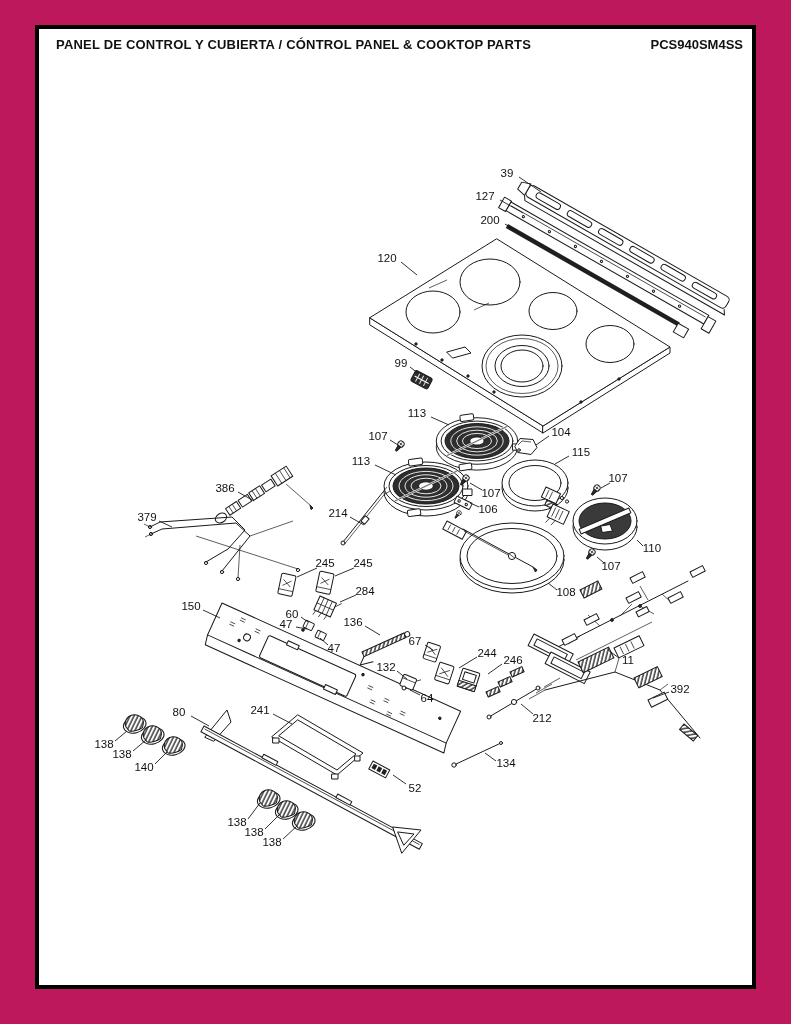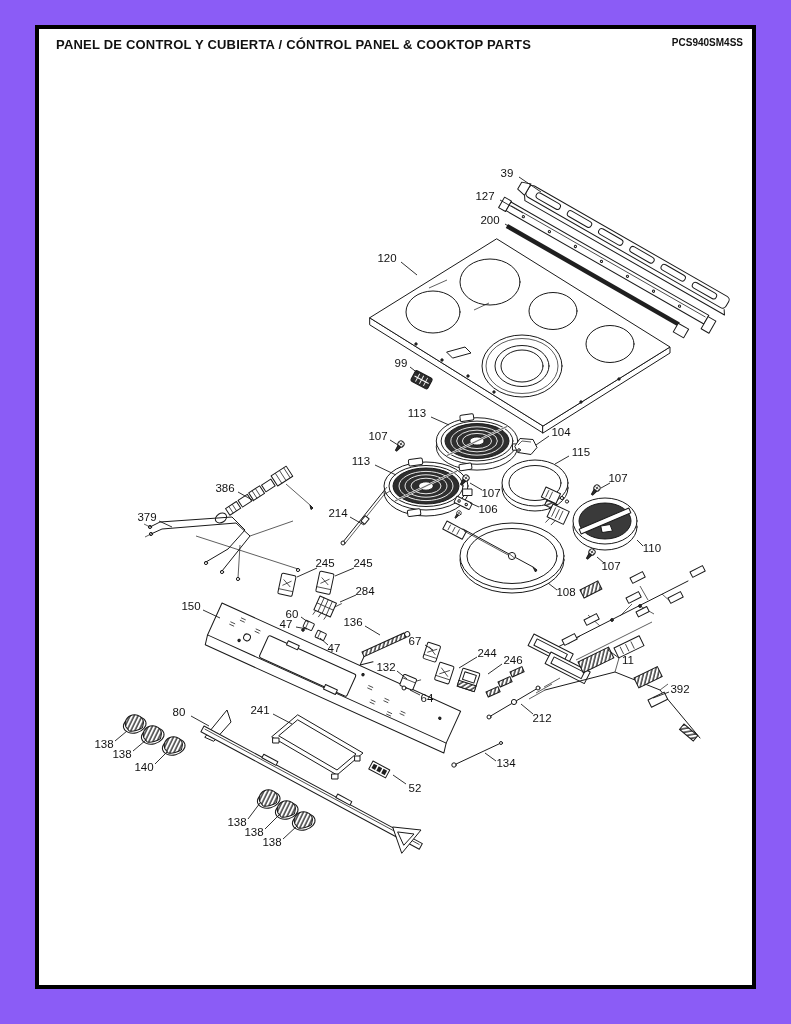--- a/index.html
+++ b/index.html
@@ -1,22 +1,22 @@
 <!DOCTYPE html>
 <html><head>
 <meta charset="utf-8">
 <style>
   html,body{margin:0;padding:0;background:#fff;}
-  .page{position:relative;width:791px;height:1024px;background:#8b5cf6;overflow:hidden;
+  .page{position:relative;width:791px;height:1024px;background:#be185d;overflow:hidden;
         font-family:"Liberation Sans",sans-serif;color:#111;}
   .frame{position:absolute;left:35px;top:25px;width:721px;height:964px;
          border:4px solid #000;box-sizing:border-box;background:#fff;}
   .hdr-title{position:absolute;left:56px;top:37px;font-size:13px;font-weight:bold;
              letter-spacing:.2px;white-space:nowrap;}
-  .hdr-model{position:absolute;right:48px;top:37px;font-size:10px;font-weight:bold;}
+  .hdr-model{position:absolute;right:48px;top:37px;font-size:13px;font-weight:bold;}
   svg{position:absolute;left:0;top:0;}
   .s{stroke:#1a1a1a;stroke-width:1;fill:none;stroke-linejoin:round;stroke-linecap:round;}
   .sw{stroke:#1a1a1a;stroke-width:1;fill:#fff;stroke-linejoin:round;stroke-linecap:round;}
   .sd{stroke:#1a1a1a;stroke-width:1;fill:#2e2e2e;}
   .sk{stroke:#1a1a1a;stroke-width:1;fill:#3a3a3a;}
   .blk{fill:#1f1f1f;stroke:none;}
   .wl{stroke:#e9e9e9;stroke-width:1;fill:none;}
   .thin{stroke:#1a1a1a;stroke-width:.7;fill:none;}
   .hatchf{fill:url(#hatchDiag);stroke:#1a1a1a;stroke-width:1;}
   .part-ref{font-family:"Liberation Sans",sans-serif;font-size:11.5px;fill:#111;

